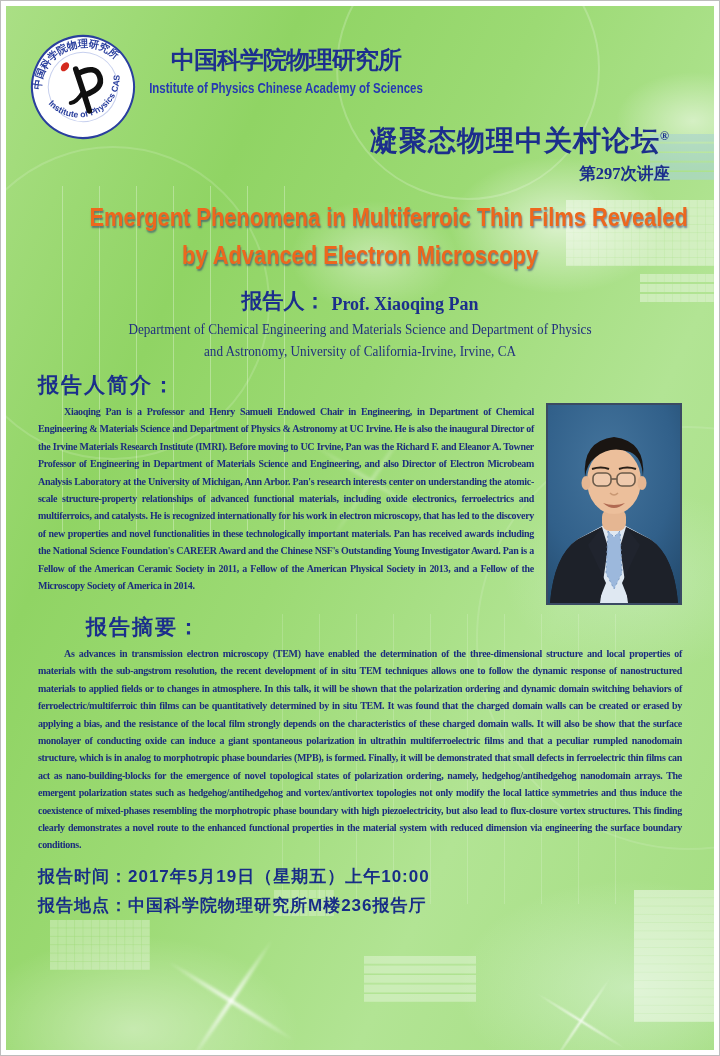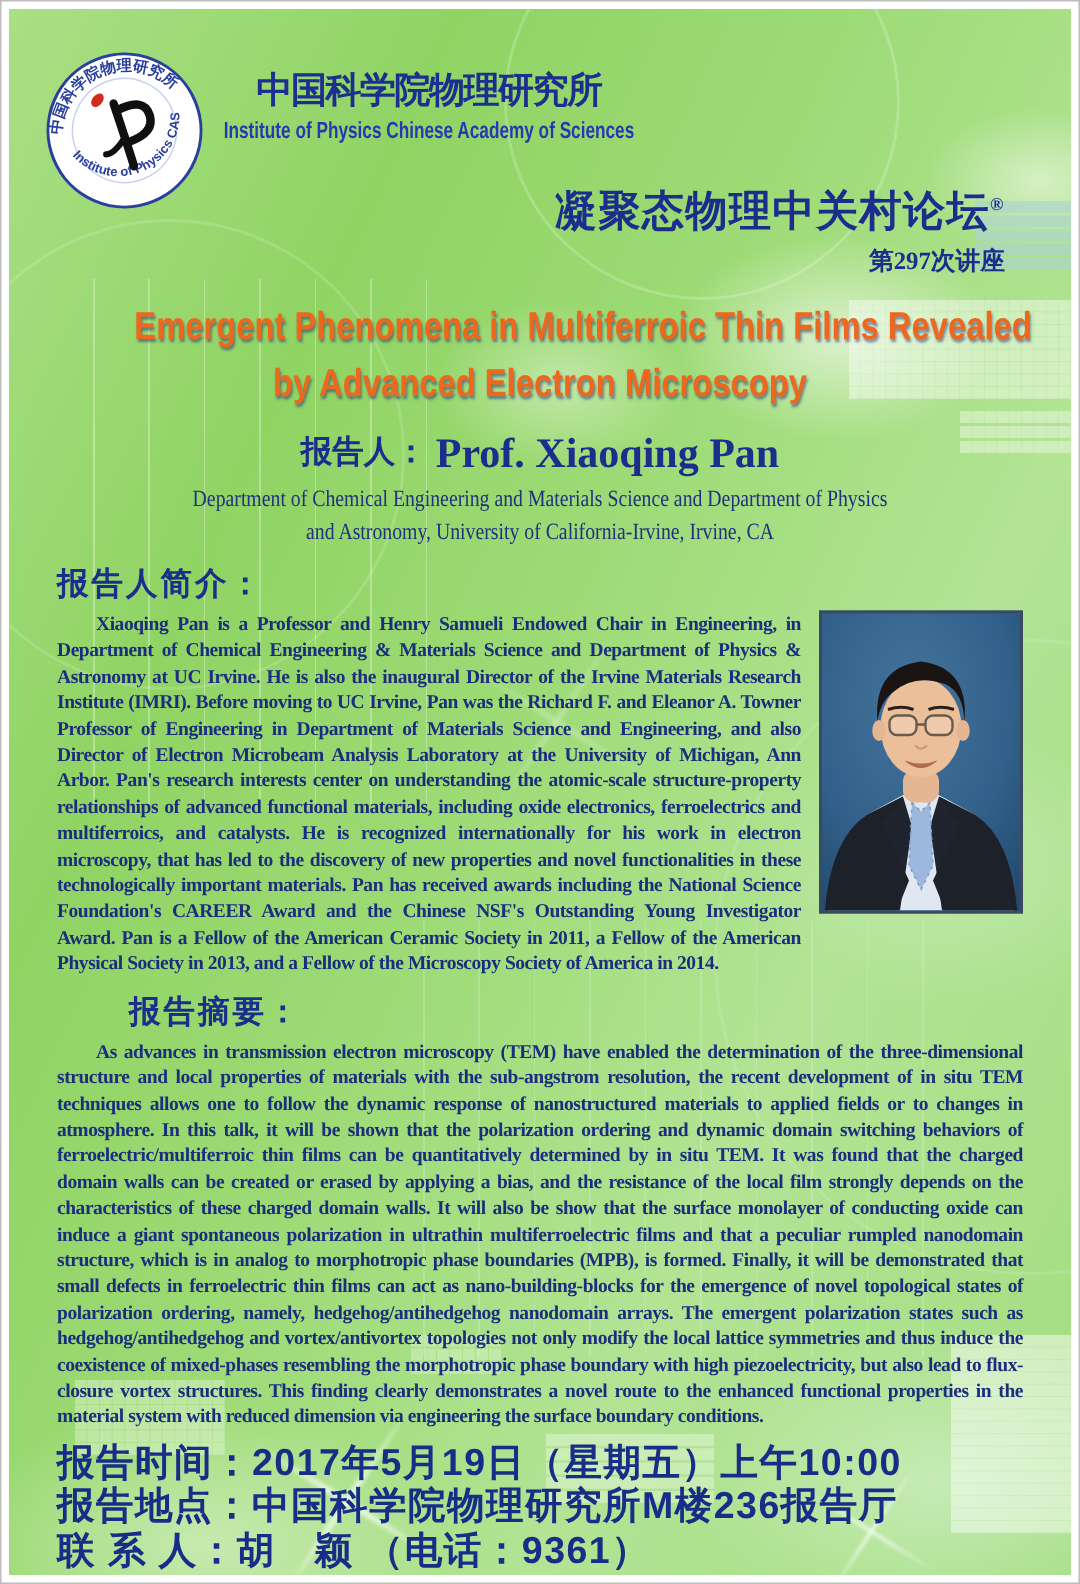--- a/index.html
+++ b/index.html
@@ -33,32 +33,32 @@
   .forum-cn{font-size:28px;font-weight:bold;font-family:"Liberation Serif",serif;letter-spacing:1px;white-space:nowrap;}
   .forum-cn sup{font-size:12px;}
   .forum-en{margin-top:2px;font-size:15px;font-weight:bold;white-space:nowrap;display:inline-block;transform:scaleX(.76);transform-origin:right center;}
   .lecture{width:100%;box-sizing:border-box;padding-left:130px;margin-top:3px;
            font-size:16.5px;font-weight:bold;font-family:"Liberation Serif",serif;}
   
   .content{position:relative;padding:192px 32px 0 32px;}
   .main-title{text-align:center;color:#ed671d;font-weight:bold;font-size:26px;line-height:38px;
       text-shadow:1px 2px 2px rgba(35,46,115,.55);}
   .main-title .tline{transform:scaleX(.84);transform-origin:center top;white-space:nowrap;}
-  .speaker-row{margin-top:13px;display:flex;justify-content:center;align-items:flex-start;gap:6px;color:#1c2e8c;}
+  .speaker-row{margin-top:13px;display:flex;justify-content:center;align-items:flex-end;gap:6px;color:#1c2e8c;}
   .speaker-label{font-size:21px;font-weight:bold;}
-  .speaker-name{font-size:28px;font-weight:bold;font-family:"Liberation Serif",serif;}
+  .speaker-name{font-size:18px;font-weight:bold;font-family:"Liberation Serif",serif;}
   .affil{margin-top:3px;text-align:center;color:#22317f;font-family:"Liberation Serif",serif;
          font-size:15.5px;line-height:22px;transform:scaleX(.85);transform-origin:center top;white-space:nowrap;}
   .sec-head{margin-top:9px;font-size:21px;font-weight:bold;color:#1b2e8c;letter-spacing:2px;}
   .bodytext{margin-top:4px;color:#1c2d7e;font-family:"Liberation Serif",serif;font-weight:bold;
-            font-size:13px;line-height:17.4px;letter-spacing:-.3px;text-align:justify;text-indent:26px;}
+            font-size:10px;line-height:17.4px;letter-spacing:-.3px;text-align:justify;text-indent:26px;}
   .photo{float:right;width:132px;height:198px;margin:0 0 8px 12px;border:2px solid #3a4a63;background:#31608a;}
   .abs-head{clear:both;margin-left:48px;}
   .footer{margin-top:8px;color:#182d87;}
-  .f-row{font-size:25px;font-weight:bold;line-height:29.5px;letter-spacing:1px;}
+  .f-row{font-size:17px;font-weight:bold;line-height:29.5px;letter-spacing:1px;}
 </style>
 </head>
 <body>
 
 <div class="poster">
   <div class="canvas">
 
     <div class="vlines" style="left:56px;top:180px;width:250px;height:350px;"></div>
     <div class="vlines" style="left:276px;top:608px;width:340px;height:290px;opacity:.55;"></div>
     <div class="circleO" style="left:330px;top:-70px;width:260px;height:260px;"></div>
@@ -163,20 +163,17 @@
         <span>As advances in transmission electron microscopy (TEM) have enabled the determination of the three-dimensional structure and local properties of materials with the sub-angstrom resolution, the recent development of in situ TEM techniques allows one to follow the dynamic response of nanostructured materials to applied fields or to changes in atmosphere. In this talk, it will be shown that the polarization ordering and dynamic domain switching behaviors of ferroelectric/multiferroic thin films can be quantitatively determined by in situ TEM. It was found that the charged domain walls can be created or erased by applying a bias, and the resistance of the local film strongly depends on the characteristics of these charged domain walls. It will also be show that the surface monolayer of conducting oxide can induce a giant spontaneous polarization in ultrathin multiferroelectric films and that a peculiar rumpled nanodomain structure, which is in analog to morphotropic phase boundaries (MPB), is formed. Finally, it will be demonstrated that small defects in ferroelectric thin films can act as nano-building-blocks for the emergence of novel topological states of polarization ordering, namely, hedgehog/antihedgehog nanodomain arrays. The emergent polarization states such as hedgehog/antihedgehog and vortex/antivortex topologies not only modify the local lattice symmetries and thus induce the coexistence of mixed-phases resembling the morphotropic phase boundary with high piezoelectricity, but also lead to flux-closure vortex structures. This finding clearly demonstrates a novel route to the enhanced functional properties in the material system with reduced dimension via engineering the surface boundary conditions.</span>
       </div>
 
       <div class="footer">
         <div class="f-row">
           <span>报告时间：</span><span>2017年5月19日（星期五）上午10:00</span>
         </div>
         <div class="f-row">
           <span>报告地点：</span><span>中国科学院物理研究所M楼236报告厅</span>
         </div>
-        <div class="f-row">
-          <span>联 系 人：</span><span>胡　颖 （电话：9361）</span>
-        </div>
       </div>
 
     </div>
   </div>
 </div>
 
 </body></html>

